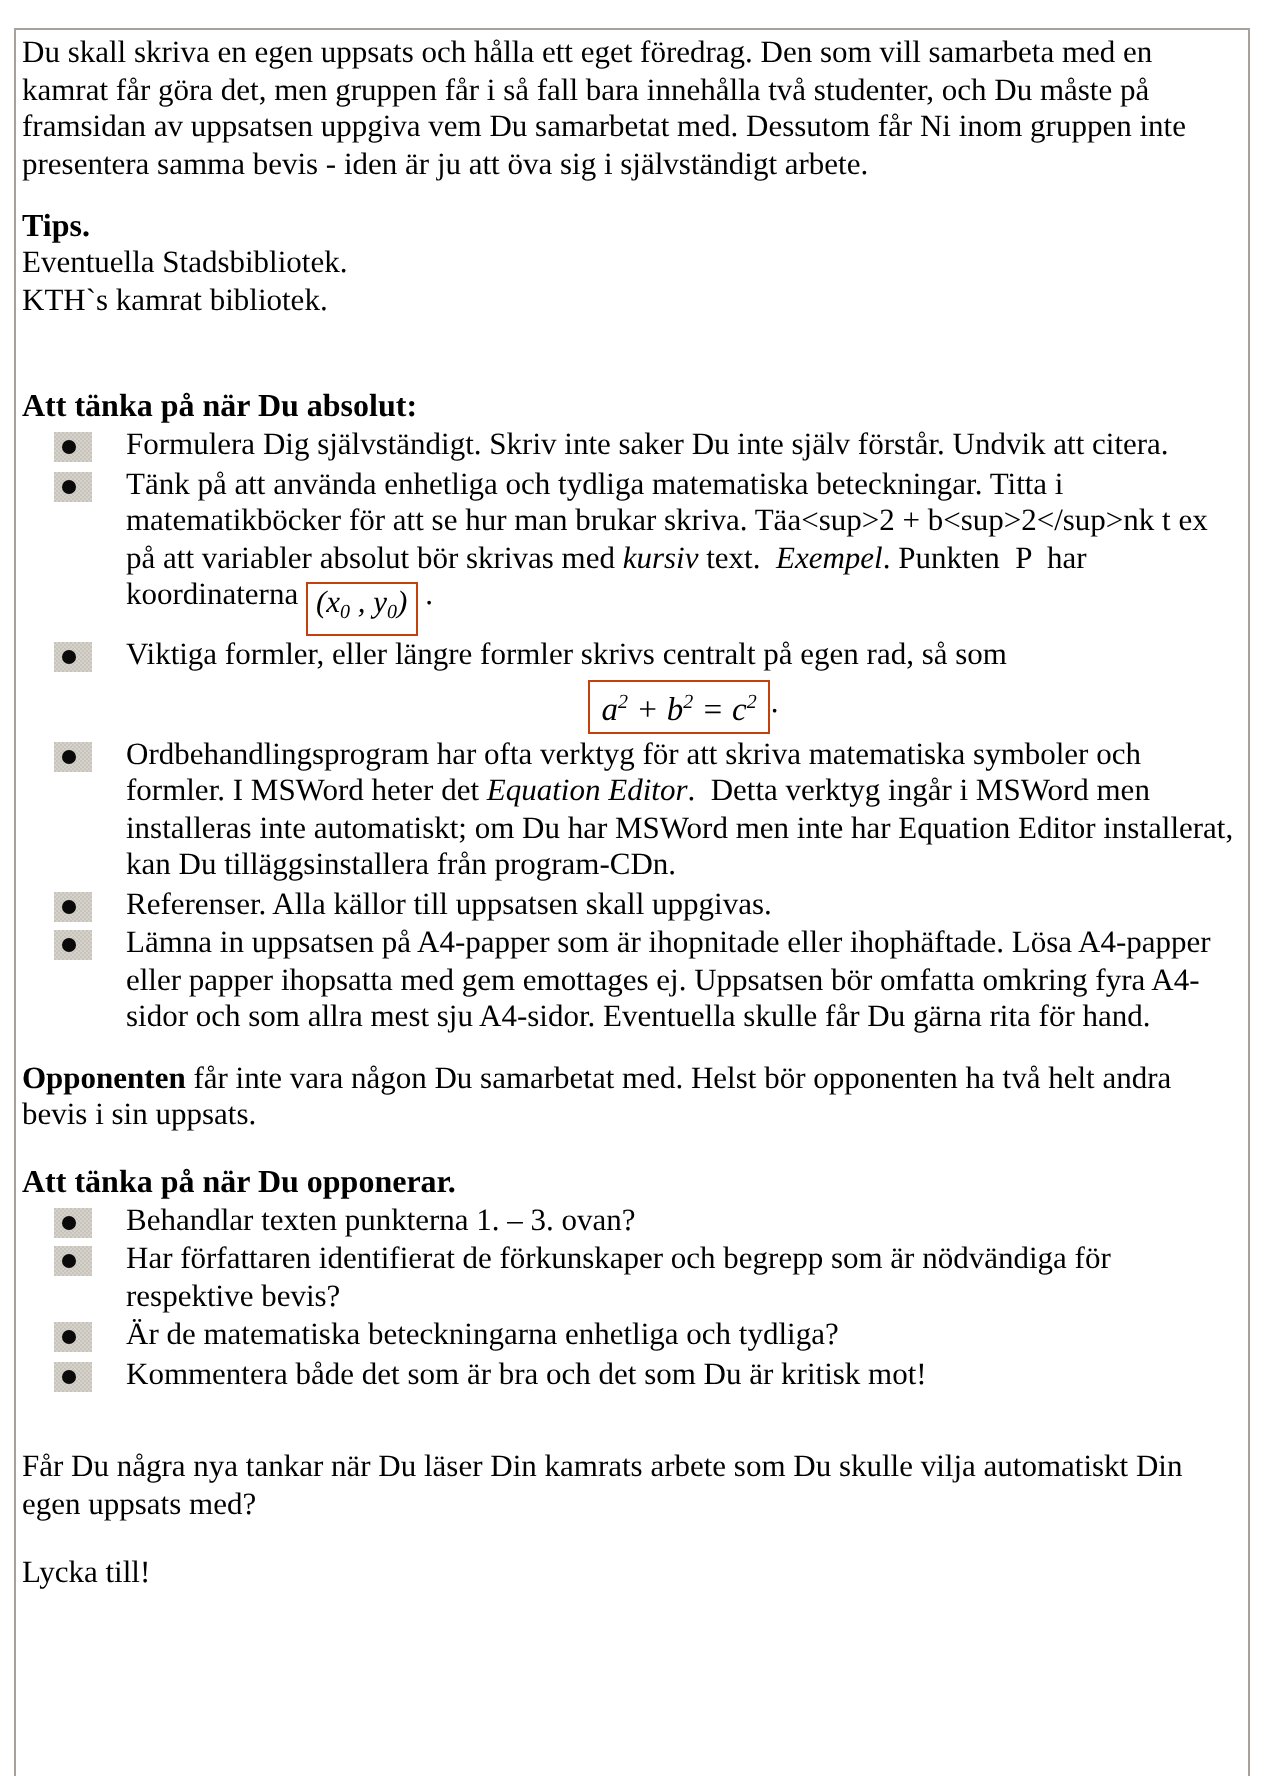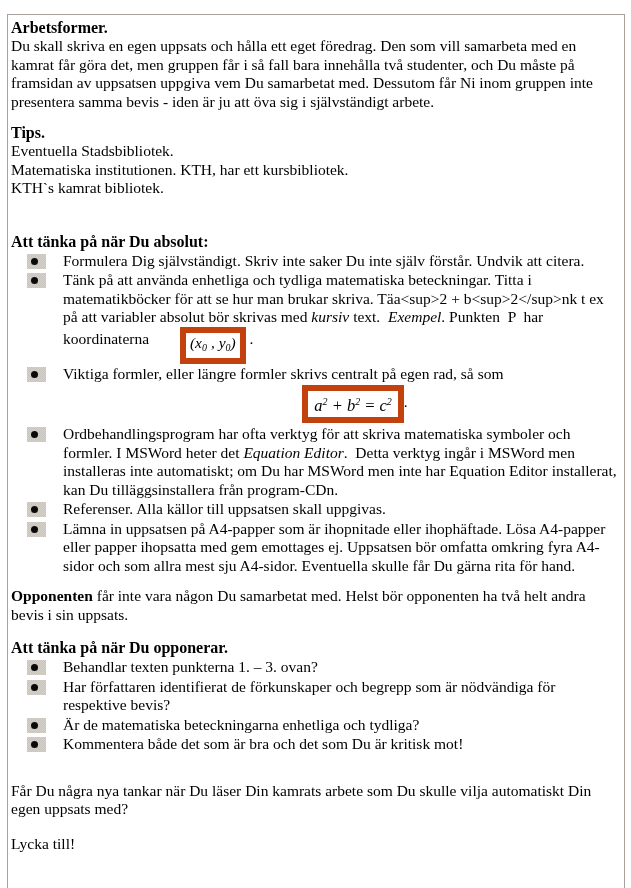--- a/index.html
+++ b/index.html
@@ -66,27 +66,26 @@
     position: absolute;
     left: 4px;
     top: 4px;
     width: 7px;
     height: 7px;
     border-radius: 50%;
     background: #0a0a0a;
   }
   .formula-box {
     display: inline-block;
-    border: 6px solid #c2410c;
+    border: 1px solid #c2410c;
     background: #ffffff;
     padding: 0 4px;
     font-style: italic;
     line-height: 20px;
     vertical-align: -4px;
-    margin-left: 27px;
   }
   .formula-box sub {
     font-size: 10px;
     vertical-align: -3px;
   }
   .formula-box sup {
     font-size: 10px;
     vertical-align: 6px;
   }
   .center-formula {
@@ -96,27 +95,25 @@
   .center-formula .formula-box {
     font-size: 16.5px;
     padding: 1px 6px;
   }
 </style>
 </head>
 <body>
 
 <div class="page">
 
-  <div class="h">Arbetsformer.</div>
   <div class="para">Du skall skriva en egen uppsats och hålla ett eget föredrag. Den som vill samarbeta med en kamrat får göra det, men gruppen får i så fall bara innehålla två studenter, och Du måste på framsidan av uppsatsen uppgiva vem Du samarbetat med. Dessutom får Ni inom gruppen inte presentera samma bevis - iden är ju att öva sig i självständigt arbete.</div>
 
   <div id="tips-section">
     <div class="h">Tips.</div>
     <div class="para">Eventuella Stadsbibliotek.</div>
-    <div class="para">Matematiska institutionen. KTH, har ett kursbibliotek.</div>
     <div class="para">KTH`s kamrat bibliotek.</div>
   </div>
 
   <div class="h" id="skriver-heading">Att tänka på när Du absolut:</div>
 
   <ul class="blist">
     <li>
       <span class="bullet"></span>
       <span>Formulera Dig självständigt. Skriv inte saker Du inte själv förstår. Undvik att citera.</span>
     </li>

